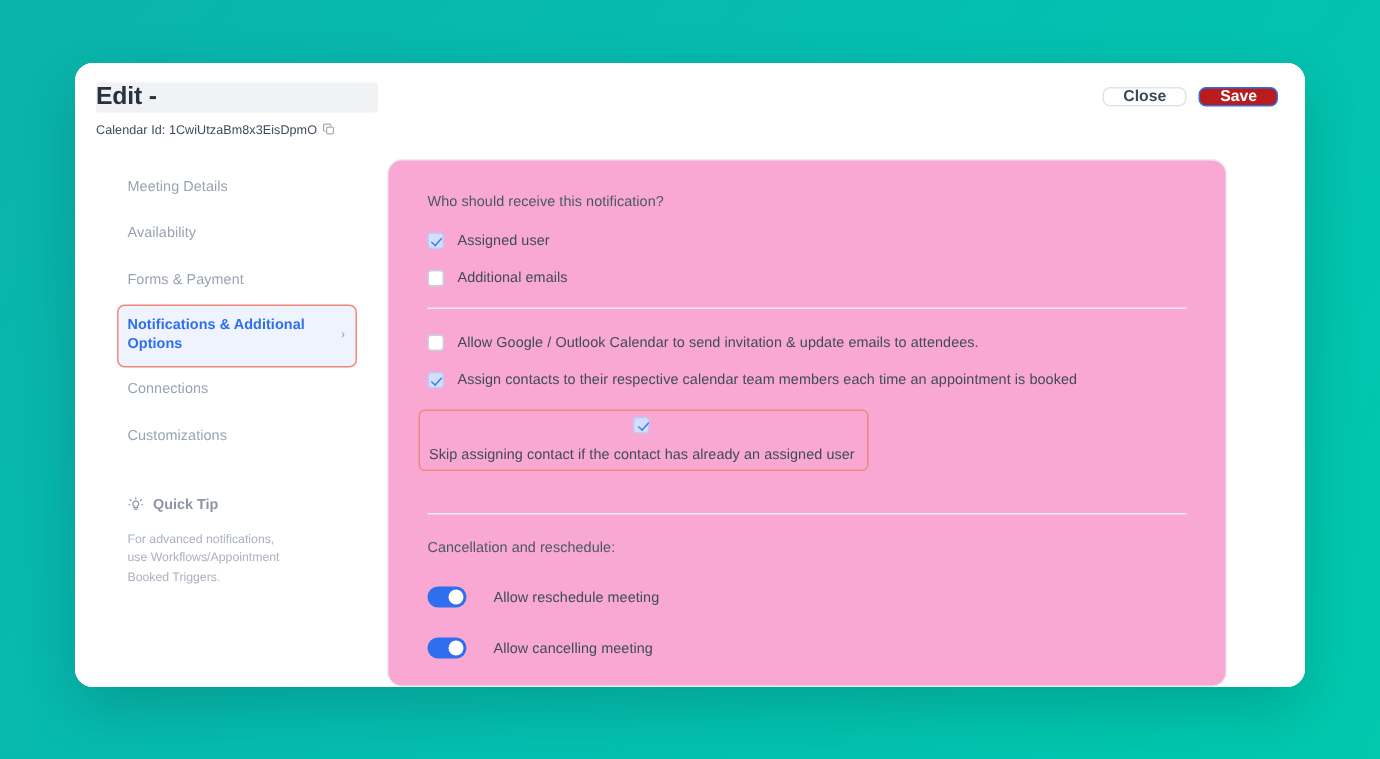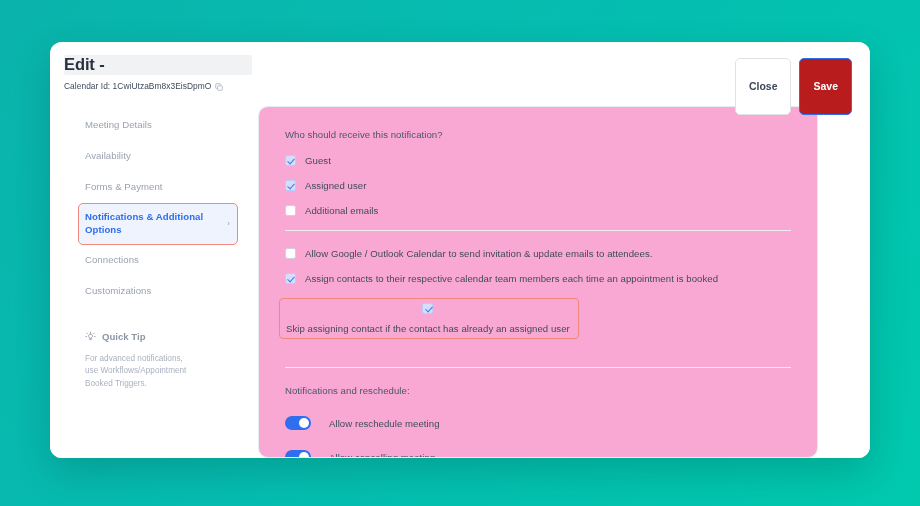--- a/index.html
+++ b/index.html
@@ -79,21 +79,21 @@
 
   .copy-icon { display: block; opacity: 0.55; }
 
   .header-actions { display: flex; align-items: center; gap: 8px; padding-top: 6px; }
 
   .btn {
     font-family: "Liberation Sans", sans-serif;
     font-size: 10.5px;
     font-weight: 600;
     border-radius: 5px;
-    padding: 22px 13px;
+    padding: 0 13px;
     cursor: pointer;
     line-height: 1;
     border: 1px solid transparent;
   }
   .btn-close { background: #fff; color: #3c4757; border-color: #dfe3e8; }
   .btn-save  { background: #b91c1c; color: #fff; border-color: #2f6fed; }
 
   
   .modal-body {
     display: flex;
@@ -308,24 +308,20 @@
           <div class="tip-body">For advanced notifications, use Workflows/Appointment Booked Triggers.</div>
         </div>
       </div>
 
       <div class="content-panel">
 
         <div class="section-label">Who should receive this notification?</div>
 
         <div class="opt-row">
           <span class="cbx checked"></span>
-          <span class="opt-label">Guest</span>
-        </div>
-        <div class="opt-row">
-          <span class="cbx checked"></span>
           <span class="opt-label">Assigned user</span>
         </div>
         <div class="opt-row">
           <span class="cbx"></span>
           <span class="opt-label">Additional emails</span>
         </div>
 
         <div class="divider"></div>
 
         <div class="opt-row">
@@ -336,21 +332,21 @@
           <span class="cbx checked"></span>
           <span class="opt-label">Assign contacts to their respective calendar team members each time an appointment is booked</span>
         </div>
         <div class="opt-row row-highlight">
           <span class="cbx checked"></span>
           <span class="opt-label">Skip assigning contact if the contact has already an assigned user</span>
         </div>
 
         <div class="divider"></div>
 
-        <div class="section-label">Notifications and reschedule:</div>
+        <div class="section-label">Cancellation and reschedule:</div>
 
         <div class="opt-row toggle-row">
           <span class="toggle"></span>
           <span class="opt-label">Allow reschedule meeting</span>
         </div>
         <div class="opt-row toggle-row">
           <span class="toggle"></span>
           <span class="opt-label">Allow cancelling meeting</span>
         </div>
 

